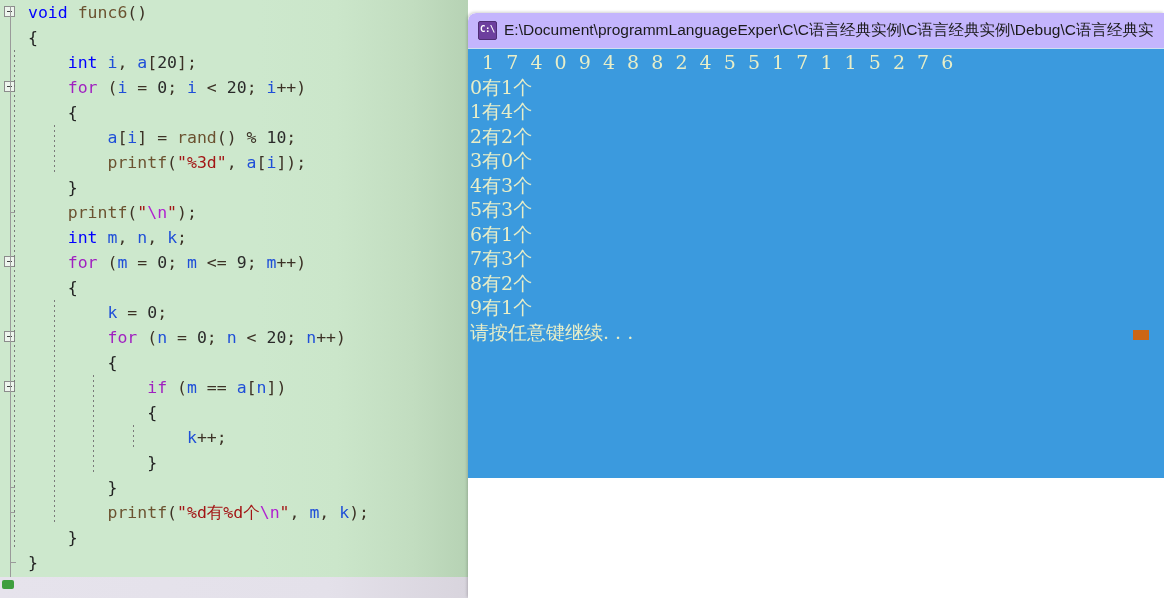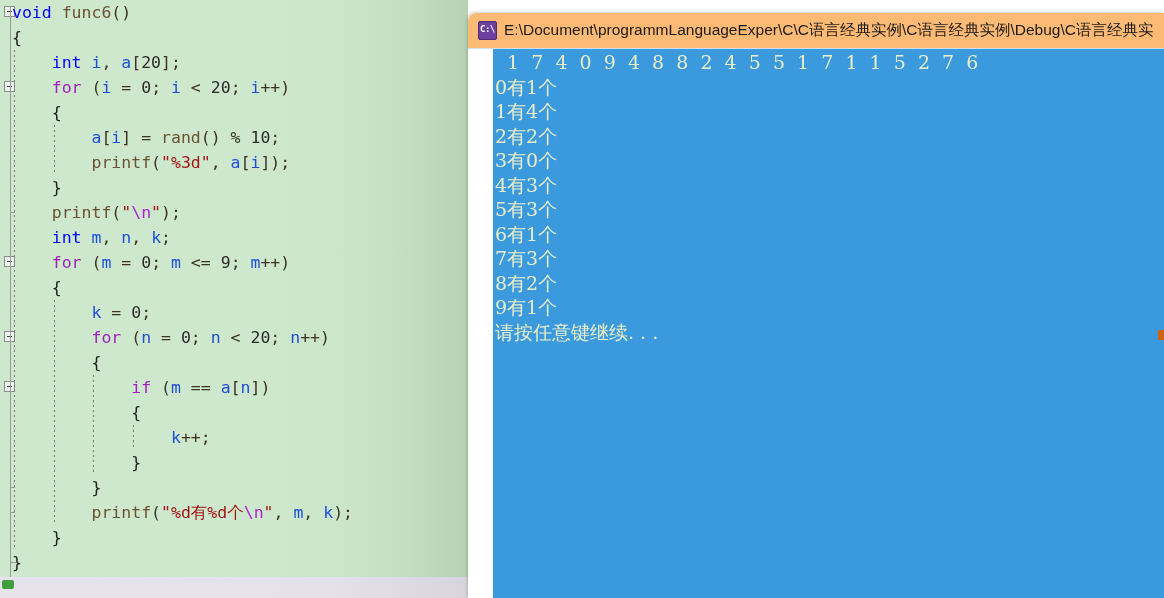--- a/index.html
+++ b/index.html
@@ -90,21 +90,21 @@
     position: absolute;
     left: 0; top: 0;
     width: 468px;
     font-family: "DejaVu Sans Mono", monospace;
     font-size: 16.5px;
     line-height: 25px;
     white-space: pre;
   }
   .code-line {
     height: 25px;
-    padding-left: 12px;
+    padding-left: 28px;
     position: relative;
   }
   
   .guide {
     position: absolute;
     top: 0;
     width: 1px;
     height: 25px;
     background: repeating-linear-gradient(to bottom,
       #7a7a7a 0px, #7a7a7a 2px, transparent 2px, transparent 5px);
@@ -126,21 +126,21 @@
     left: 468px; top: 13px;
     width: 696px;
     height: 585px;
     border-top-left-radius: 8px;
     overflow: hidden;
     box-shadow: -1px -1px 3px rgba(0,0,0,0.18);
   }
   #console-title {
     position: relative;
     height: 36px;
-    background: #fdba74;
+    background: #c4b5fd;
     border-top-left-radius: 8px;
     display: flex;
     align-items: center;
     padding-left: 6px;
     box-sizing: border-box;
     border-bottom: 1px solid #cfe0ef;
   }
   #console-icon {
     width: 19px; height: 19px;
     background: #6d3f9e;
@@ -164,24 +164,23 @@
   }
   #console-title-text {
     font-family: "Liberation Sans", sans-serif;
     font-size: 15.5px;
     color: #1b1b1b;
     white-space: nowrap;
     overflow: hidden;
   }
   #console-body {
     position: relative;
-    height: 549px;
+    height: 429px;
     background: #3b9ade;
     overflow: hidden;
-    margin-left: 25px;
   }
   #console-text {
     position: absolute;
     left: 2px; top: 1px;
     font-family: "DejaVu Serif", serif;
     font-size: 19px;
     line-height: 24.5px;
     color: #e8eec8;
     white-space: pre;
     letter-spacing: 0px;

